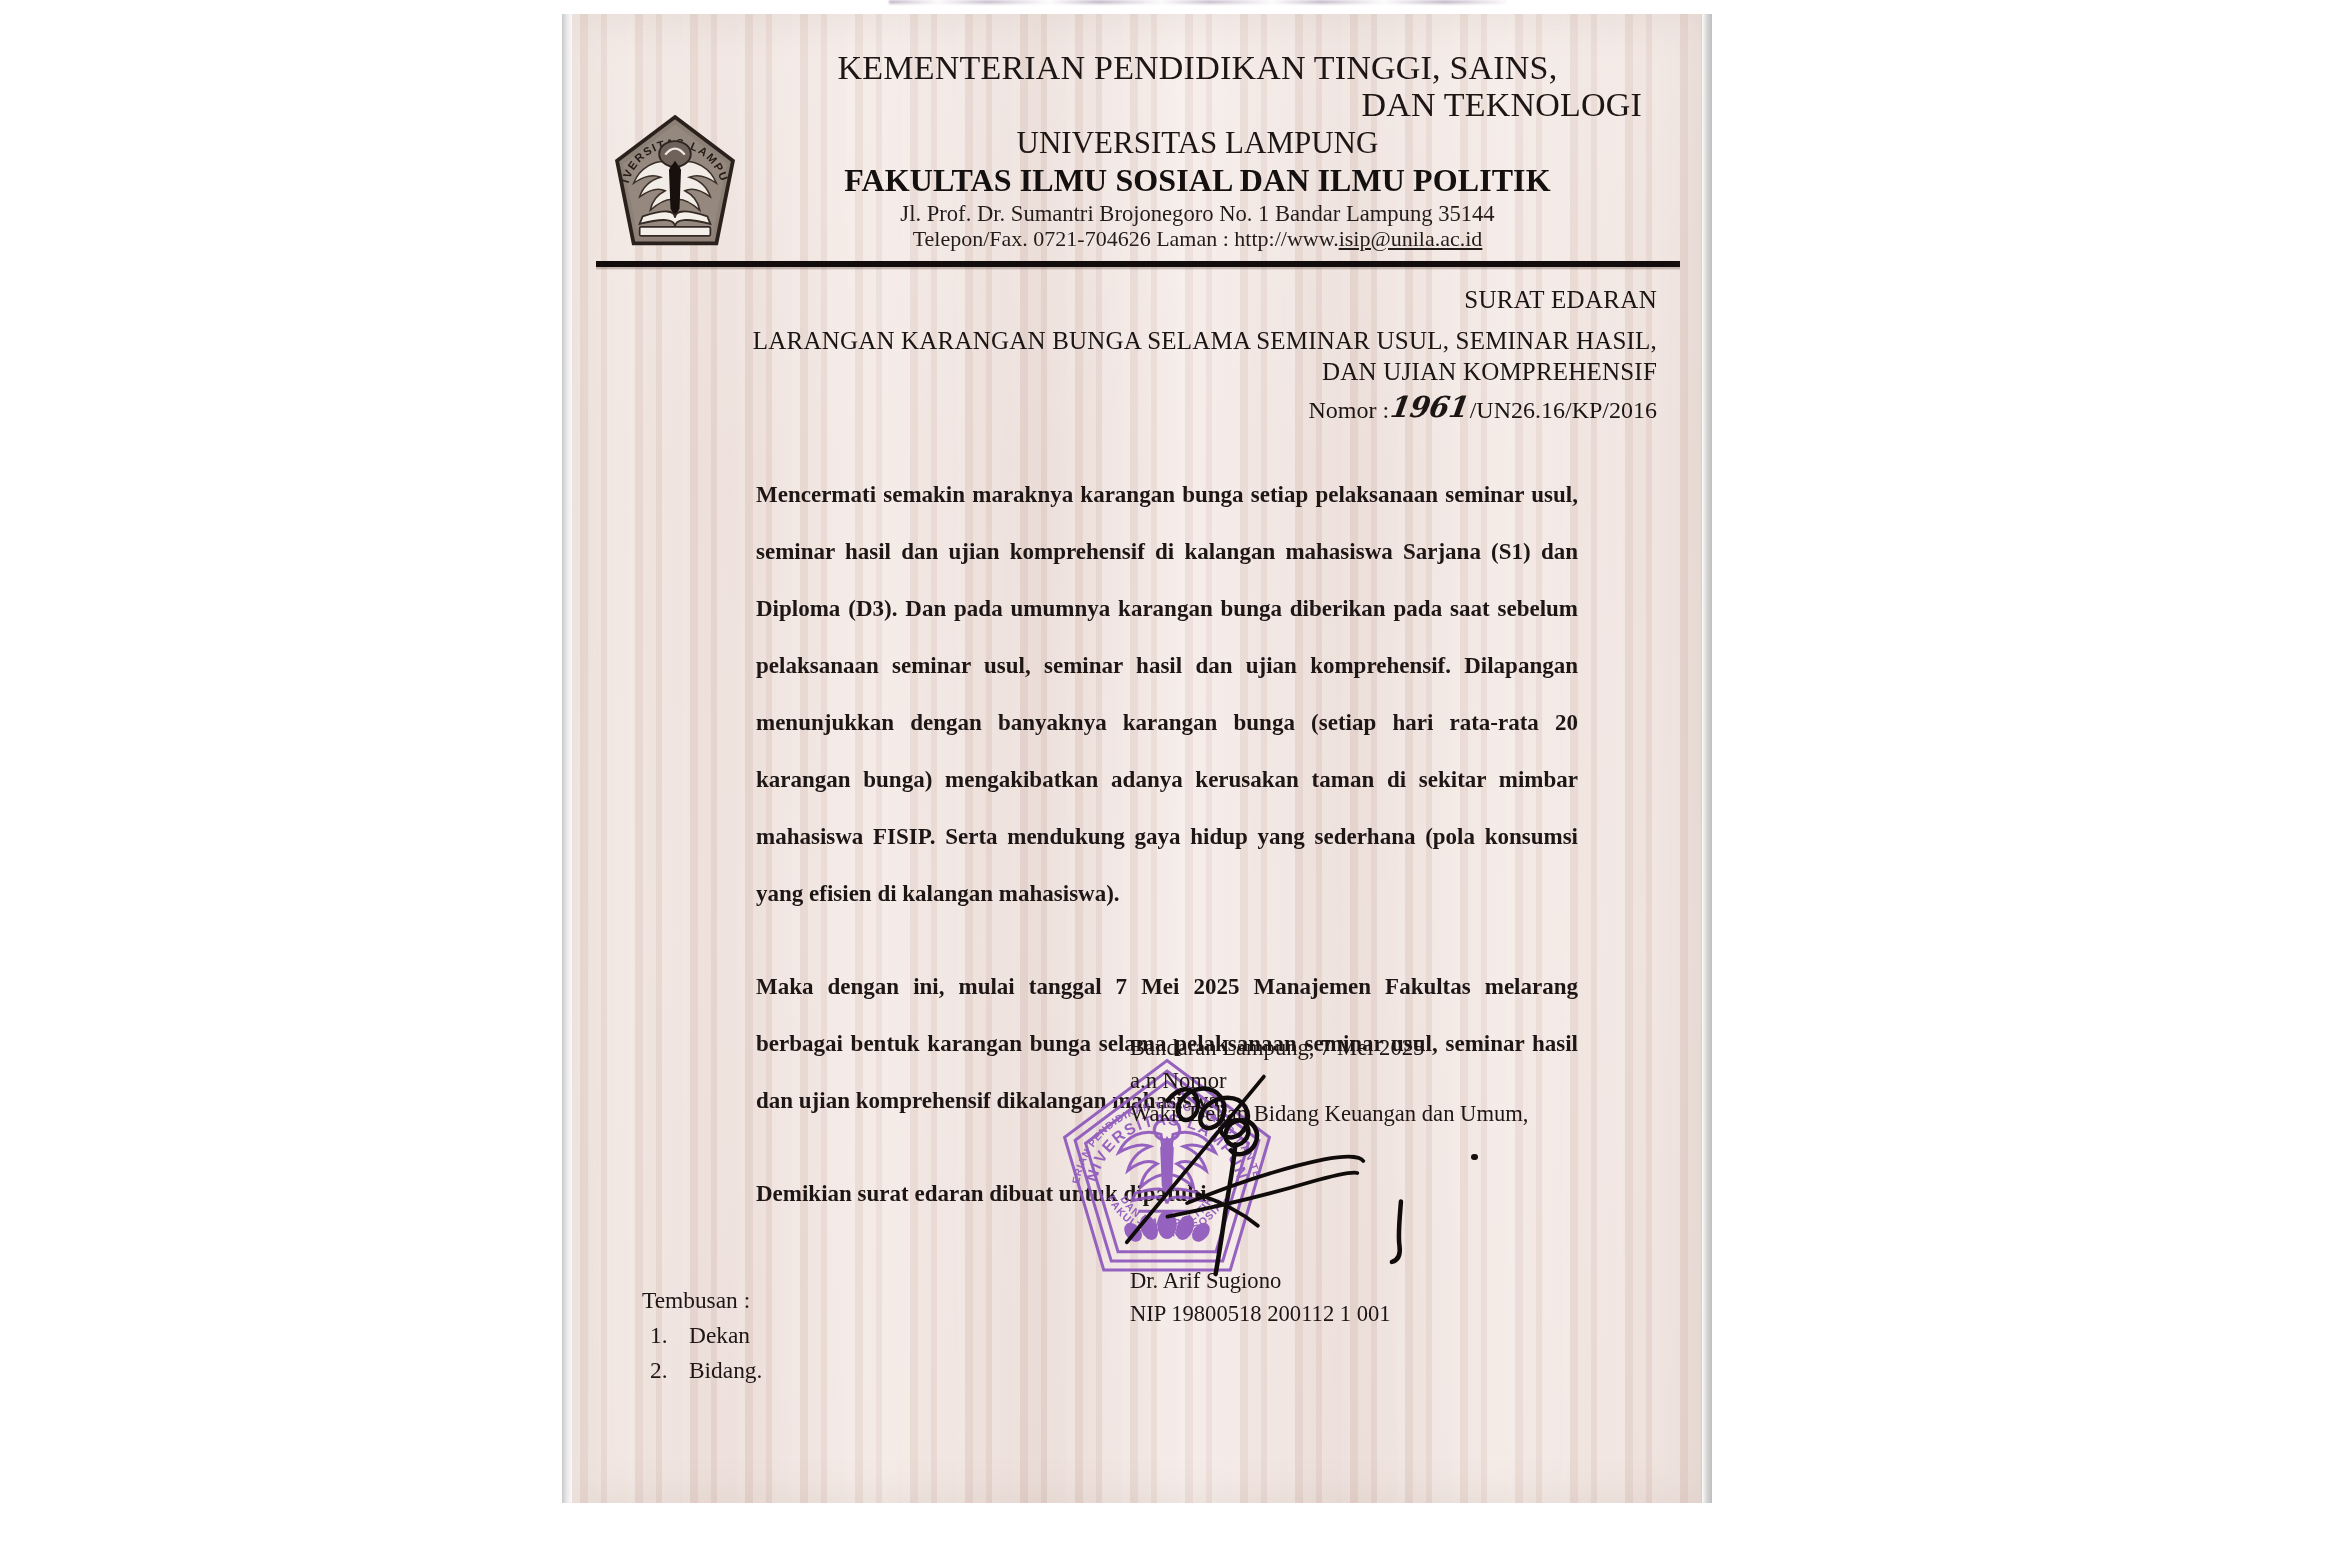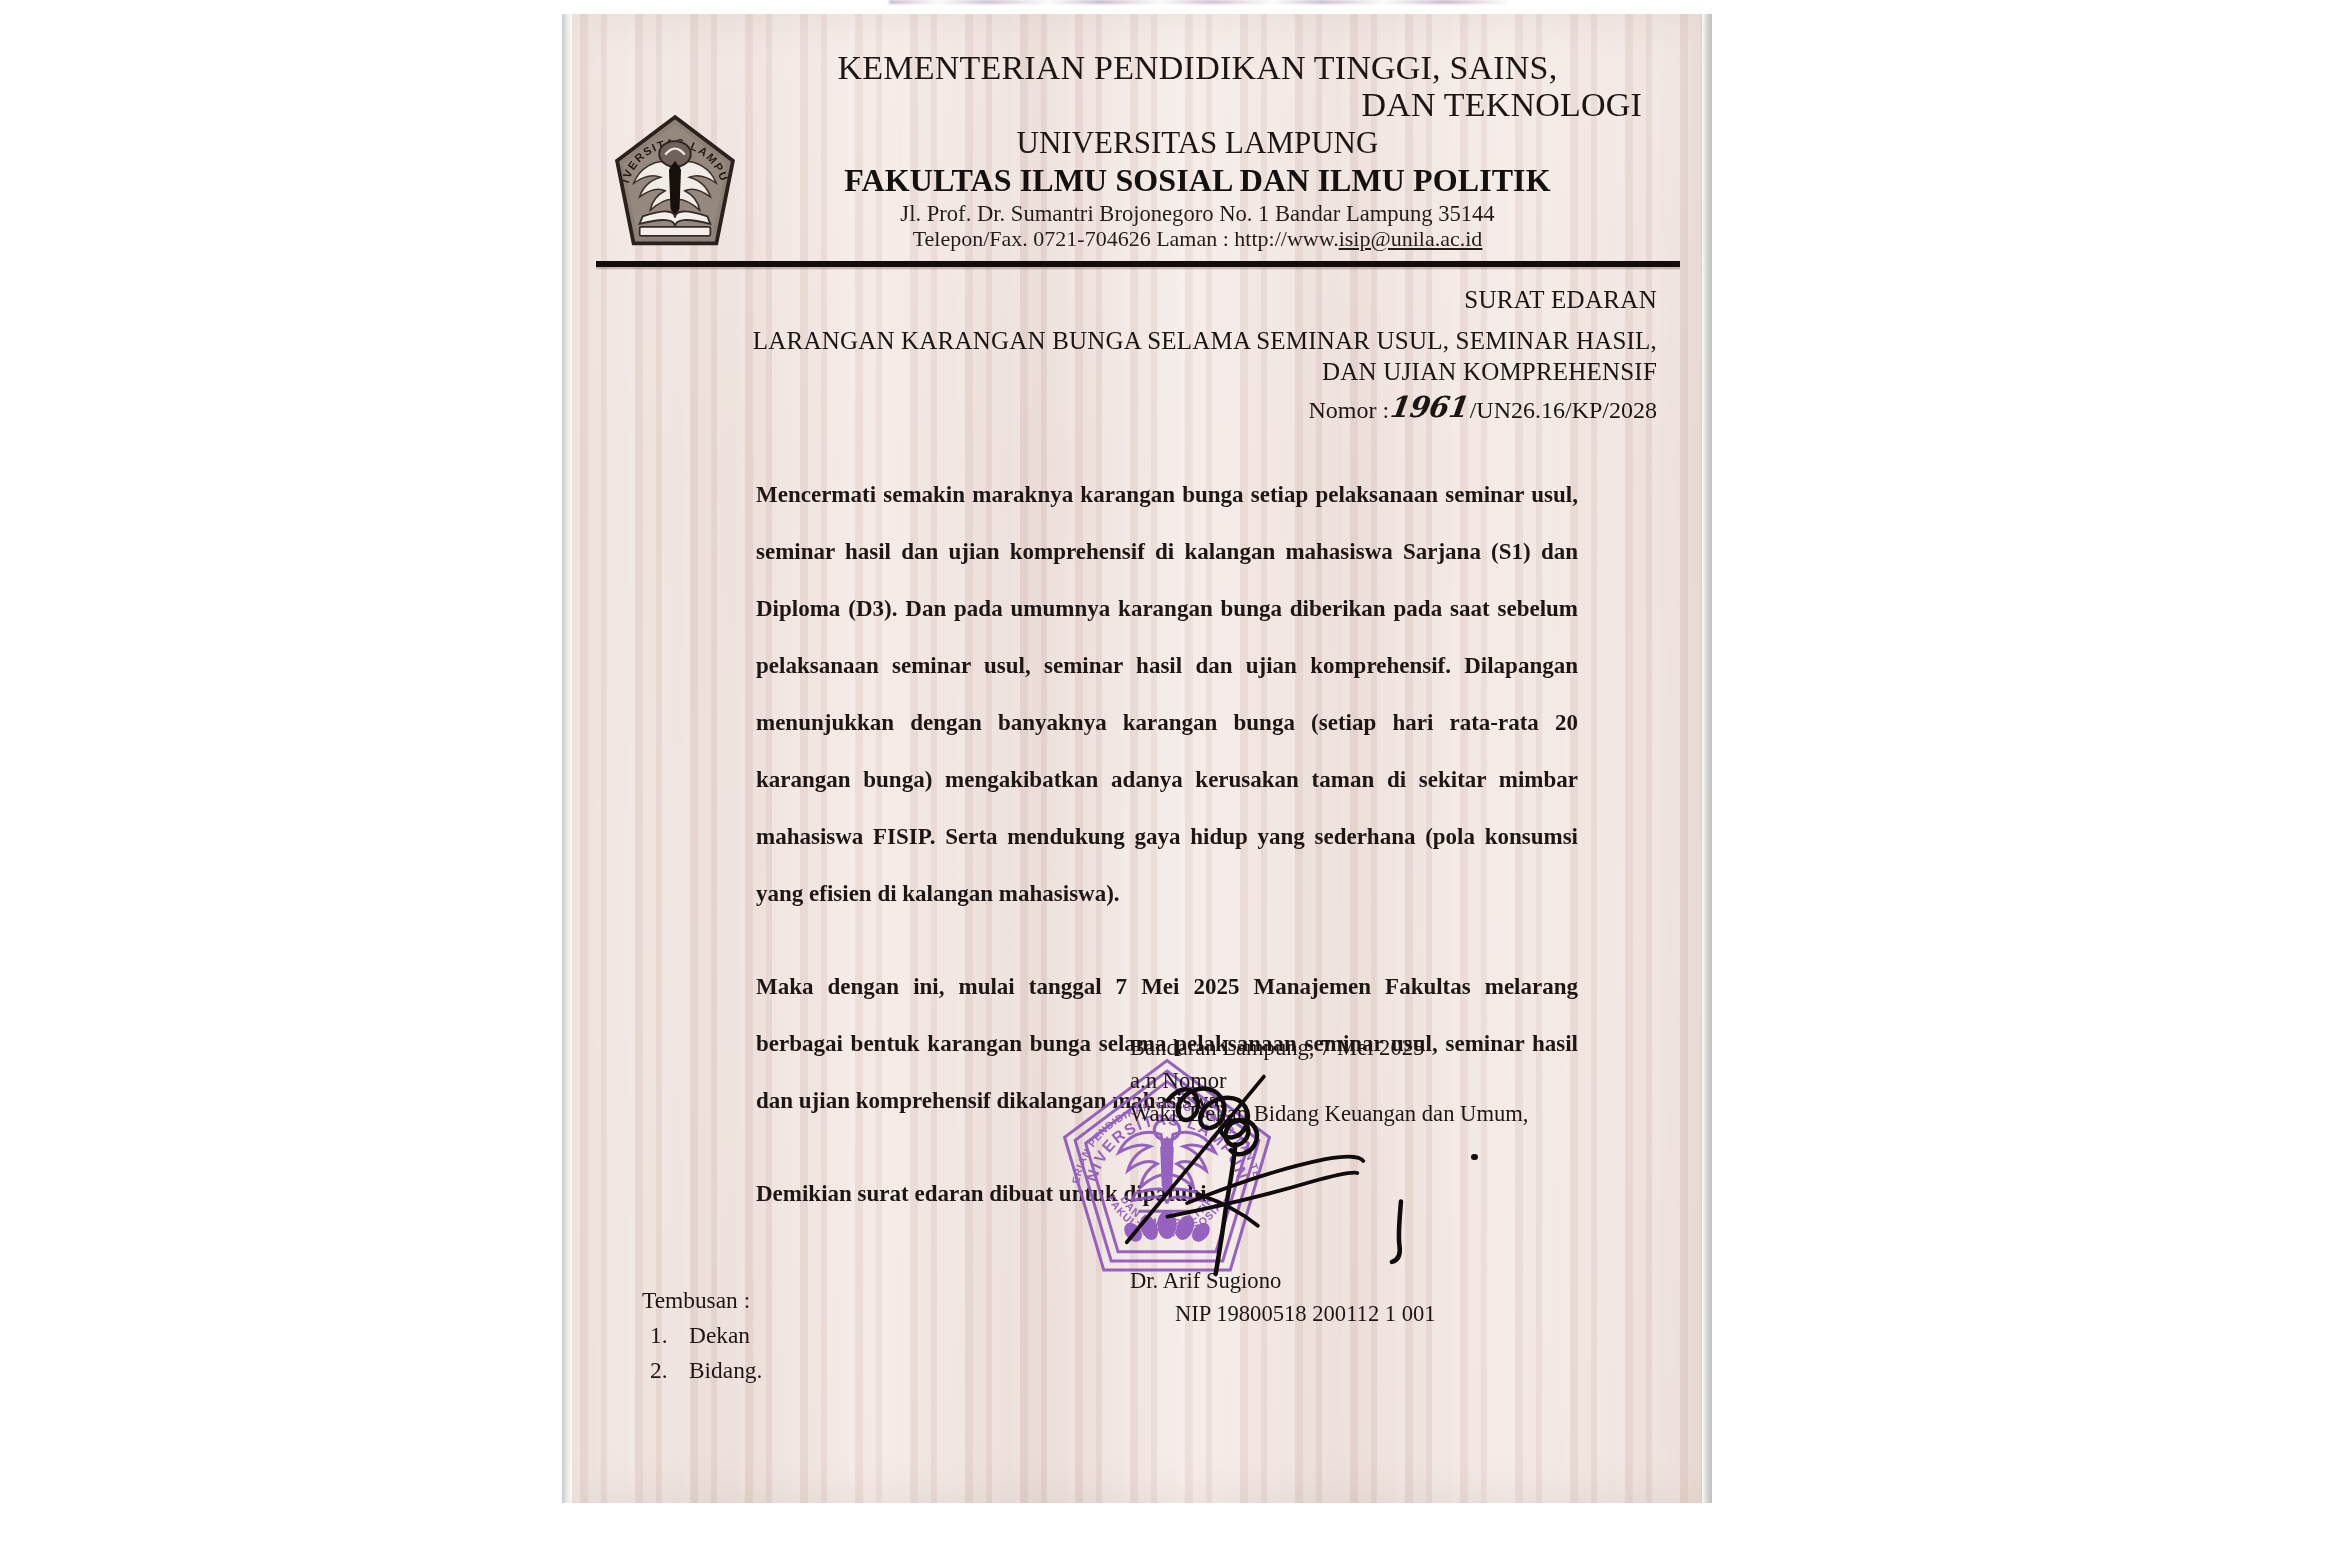--- a/index.html
+++ b/index.html
@@ -119,21 +119,21 @@
   .body-copy p{margin:0;}
   .body-copy p + p{margin-top:36px;}
 
   
   .sig{
     position:absolute;left:558px;top:1017px;width:528px;
     font-size:22.6px;line-height:33px;color:#1d1614;
   }
   .sig .namebox{margin-top:134px;}
   .sig .name{font-size:22.6px;}
-  .sig .nip{font-size:22.6px;margin-left:45px;}
+  .sig .nip{font-size:22.6px;}
 
   .stamp{
     position:absolute;left:482px;top:1039px;width:226px;height:235px;
     opacity:.92;
   }
   .stamp svg{display:block;width:100%;height:100%;}
 
   .signature{
     position:absolute;left:550px;top:1040px;width:347px;height:241px;
   }
@@ -207,21 +207,21 @@
       <div class="lh-l6"><span>Telepon/Fax. 0721-704626 Laman : http://www.</span><span class="link">isip@unila.ac.id</span></div>
     </div>
   </div>
 
   <div class="rule"></div>
 
   <div class="subject">
     <div class="sub-1">SURAT EDARAN</div>
     <div class="sub-2">LARANGAN KARANGAN BUNGA SELAMA SEMINAR USUL, SEMINAR HASIL,</div>
     <div class="sub-3">DAN UJIAN KOMPREHENSIF</div>
-    <div class="nomor"><span>Nomor :</span><span class="hw">1961</span><span>/UN26.16/KP/2028</span></div>
+    <div class="nomor"><span>Nomor :</span><span class="hw">1961</span><span>/UN26.16/KP/2016</span></div>
   </div>
 
   <div class="body-copy">
     <p>Mencermati semakin maraknya karangan bunga setiap pelaksanaan seminar usul, seminar hasil dan ujian komprehensif di kalangan mahasiswa Sarjana (S1) dan Diploma (D3). Dan pada umumnya karangan bunga diberikan pada saat sebelum pelaksanaan seminar usul, seminar hasil dan ujian komprehensif. Dilapangan menunjukkan dengan banyaknya karangan bunga (setiap hari rata-rata 20 karangan bunga) mengakibatkan adanya kerusakan taman di sekitar mimbar mahasiswa FISIP. Serta mendukung gaya hidup yang sederhana (pola konsumsi yang efisien di kalangan mahasiswa).</p>
     <p>Maka dengan ini, mulai tanggal 7 Mei 2025 Manajemen Fakultas melarang berbagai bentuk karangan bunga selama pelaksanaan seminar usul, seminar hasil dan ujian komprehensif dikalangan mahasiswa.</p>
     <p>Demikian surat edaran dibuat untuk dipatuhi.</p>
   </div>
 
   <div class="stamp">
     <svg viewBox="0 0 300 312" xmlns="http://www.w3.org/2000/svg">

